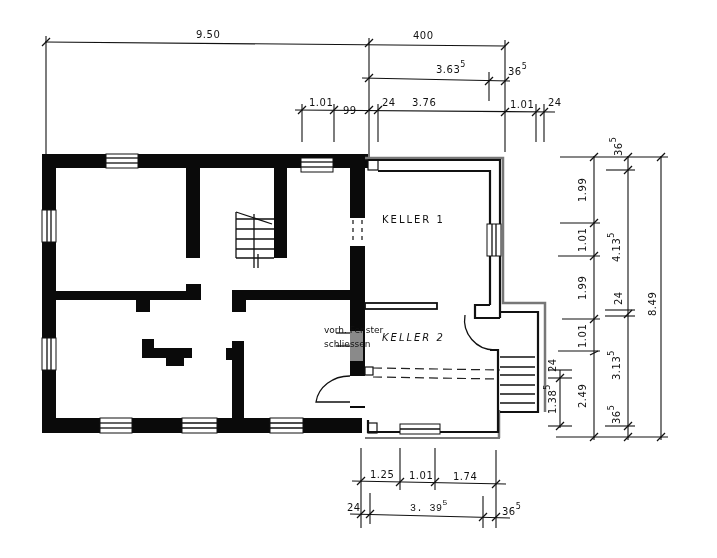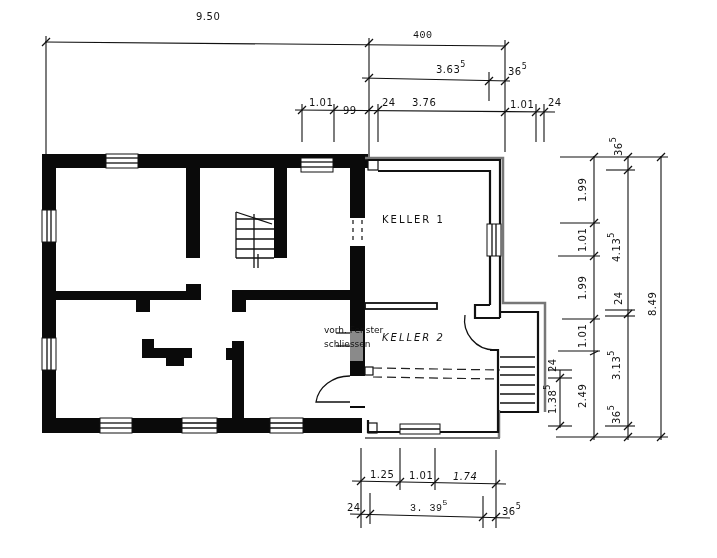--- a/index.html
+++ b/index.html
@@ -219,22 +219,22 @@
       <line class="thin1" x1="500" y1="357" x2="535" y2="357"></line>
       <line class="thin1" x1="500" y1="367" x2="535" y2="367"></line>
       <line class="thin1" x1="500" y1="375" x2="535" y2="375"></line>
       <line class="thin1" x1="500" y1="385" x2="535" y2="385"></line>
       <line class="thin1" x1="500" y1="394" x2="535" y2="394"></line>
       <line class="thin1" x1="500" y1="403" x2="535" y2="403"></line>
     </g>
   </g>
 </svg>
 
-<span class="lbl dimtxt" style="left:196px;top:12px;">9.50</span>
-<span class="lbl dimtxt" style="left:413px;top:31px;font-family:Liberation Mono, monospace;">400</span>
+<span class="lbl dimtxt" style="left:196px;top:30px;">9.50</span>
+<span class="lbl dimtxt" style="left:413px;top:31px;">400</span>
 <span class="lbl dimtxt" style="left:412px;top:65px;margin-left:24px;"><span>3.63</span><sup>5</sup></span>
 <span class="lbl dimtxt" style="left:508px;top:67px;"><span>36</span><sup>5</sup></span>
 <span class="lbl dimtxt" style="left:309px;top:98px;">1.01</span>
 <span class="lbl dimtxt" style="left:343px;top:106px;">99</span>
 <span class="lbl dimtxt" style="left:382px;top:98px;">24</span>
 <span class="lbl dimtxt" style="left:412px;top:98px;">3.76</span>
 <span class="lbl dimtxt" style="left:510px;top:100px;">1.01</span>
 <span class="lbl dimtxt" style="left:548px;top:98px;">24</span>
 
 <span class="lbl room" style="left:382px;top:215px;">KELLER  1</span>
@@ -253,16 +253,16 @@
 
 <span class="lbl dimtxt rot" style="left:614px;top:156px;"><span>36</span><sup>5</sup></span>
 <span class="lbl dimtxt rot" style="left:612px;top:262px;"><span>4.13</span><sup>5</sup></span>
 <span class="lbl dimtxt rot" style="left:614px;top:305px;">24</span>
 <span class="lbl dimtxt rot" style="left:612px;top:380px;"><span>3.13</span><sup>5</sup></span>
 <span class="lbl dimtxt rot" style="left:612px;top:424px;"><span>36</span><sup>5</sup></span>
 <span class="lbl dimtxt rot" style="left:648px;top:316px;">8.49</span>
 
 <span class="lbl dimtxt" style="left:370px;top:470px;">1.25</span>
 <span class="lbl dimtxt" style="left:409px;top:471px;">1.01</span>
-<span class="lbl dimtxt" style="left:453px;top:472px;font-style:italic;">1.74</span>
+<span class="lbl dimtxt" style="left:453px;top:472px;">1.74</span>
 <span class="lbl dimtxt" style="left:347px;top:503px;">24</span>
 <span class="lbl dimtxt" style="left:410px;top:503px;font-family:Liberation Mono, monospace;"><span>3. 39</span><sup>5</sup></span>
 <span class="lbl dimtxt" style="left:502px;top:507px;"><span>36</span><sup>5</sup></span>
 
 </body></html>

